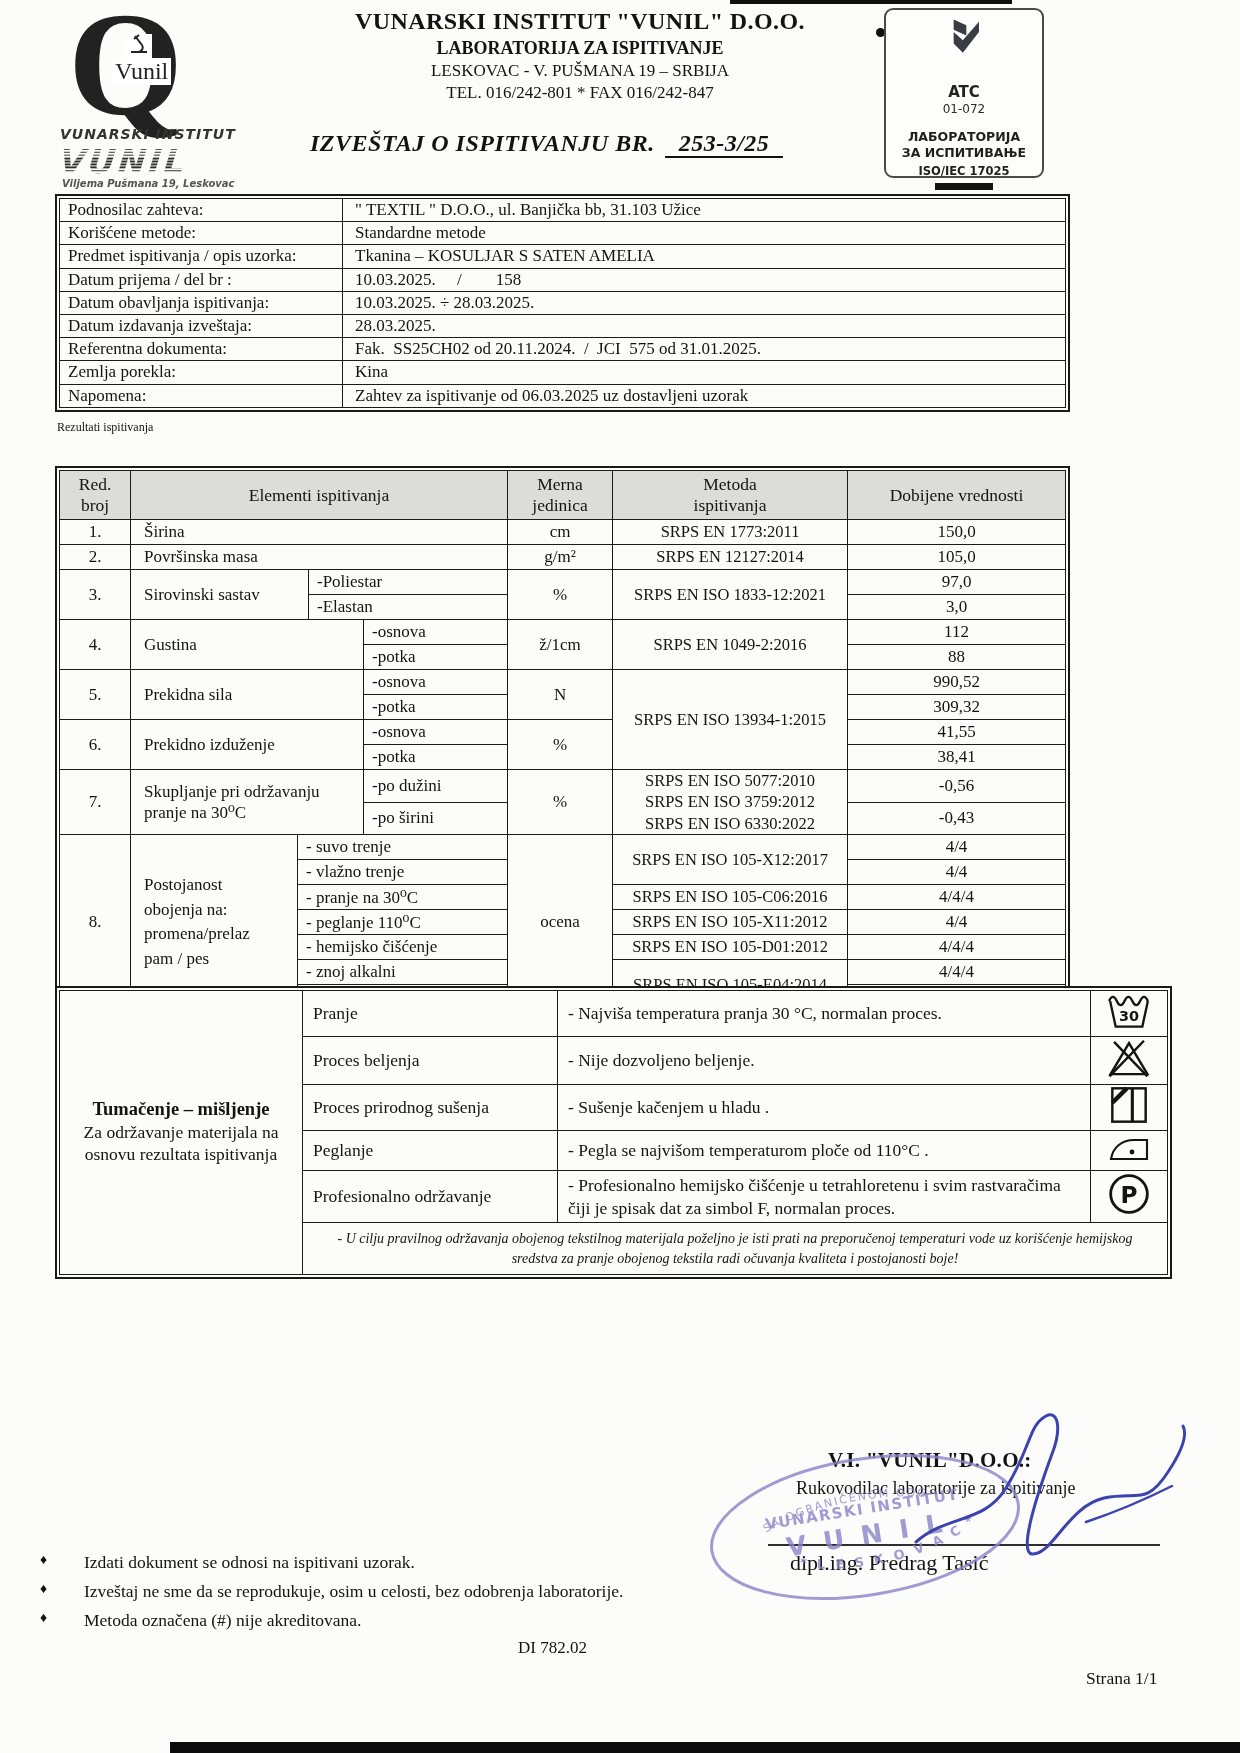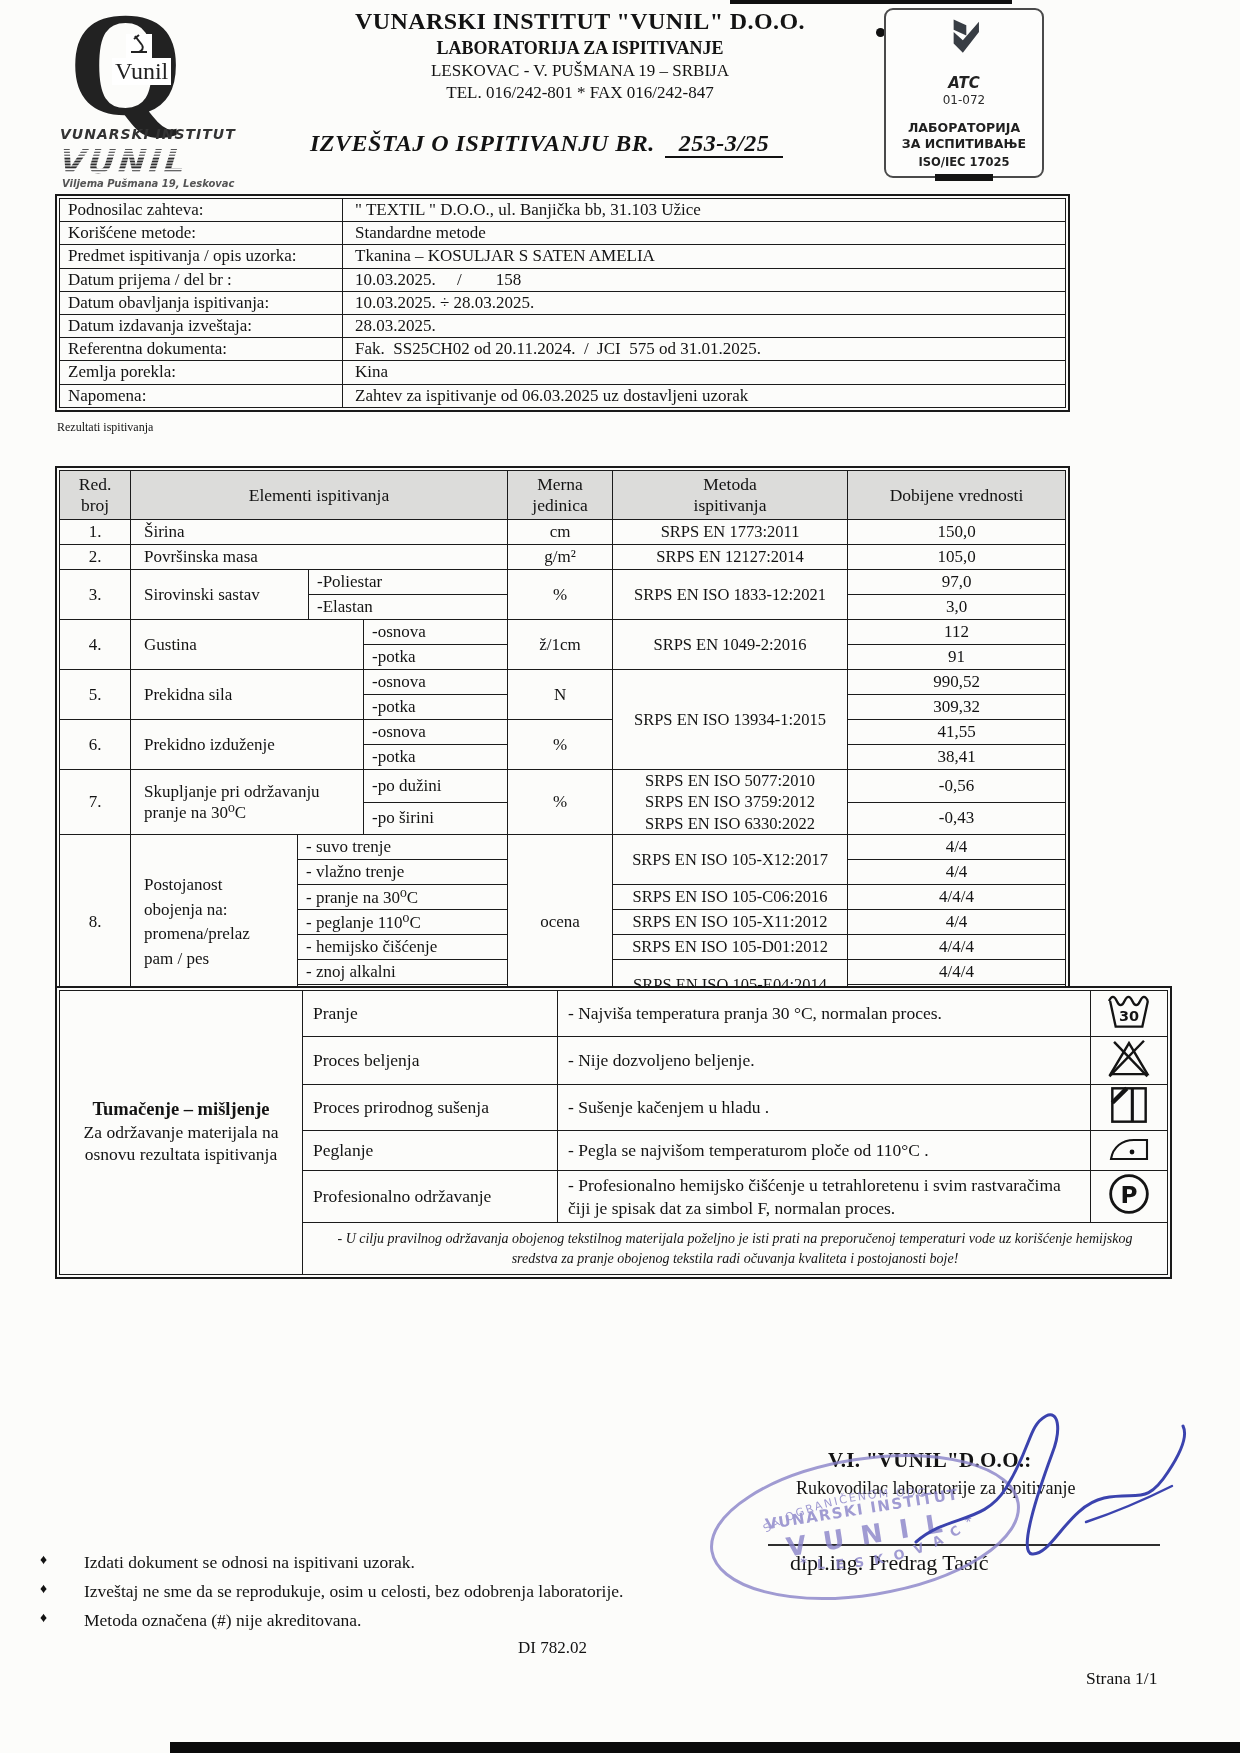--- a/index.html
+++ b/index.html
@@ -35,21 +35,21 @@
   .hc1{font-size:24px;font-weight:bold;letter-spacing:.4px;}
   .hc2{font-size:18px;font-weight:bold;margin-top:3px;}
   .hc3{font-size:17px;margin-top:2px;}
   .hc4{font-size:17px;margin-top:2px;}
   .report-title{left:310px;top:130px;font-size:24px;font-weight:bold;font-style:italic;letter-spacing:.5px;}
   .report-no{border-bottom:2.5px solid #111;padding:0 14px;margin-left:10px;}
 
   
   .atc{left:884px;top:8px;width:156px;height:166px;border:2px solid #4a4a4a;border-radius:9px;
        text-align:center;font-family:"DejaVu Sans",sans-serif;background:#fdfdfc;}
-  .atc-name{font-size:15px;font-weight:bold;color:#222;margin-top:10px;font-style:italic;}
+  .atc-name{font-size:15px;font-weight:bold;color:#222;margin-top:19px;}
   .atc-num{font-size:12px;color:#2b2b2b;margin-top:1px;}
   .atc-l1{font-size:12.5px;font-weight:bold;color:#1f1f1f;margin-top:13px;line-height:1.25;}
   .atc-l3{font-size:11.5px;font-weight:bold;color:#1f1f1f;margin-top:4px;}
   .atc-bar{width:58px;height:7px;background:#141414;margin:5px auto 0;}
 
   
   .wrap{border:2px solid #1a1a1a;padding:2px;background:#fcfcfa;}
   table{border-collapse:collapse;table-layout:fixed;background:#fcfcfa;}
   td,th{border:1.5px solid #1b1b1b;font-size:17px;padding:0 6px;overflow:hidden;}
 
@@ -259,21 +259,21 @@
         <tr>
           <td class="c" rowspan="2">4.</td>
           <td colspan="3" rowspan="2" class="l">Gustina</td>
           <td class="l sub">-osnova</td>
           <td class="c" rowspan="2">ž/1cm</td>
           <td class="m" rowspan="2">SRPS EN 1049-2:2016</td>
           <td class="c">112</td>
         </tr>
         <tr>
           <td class="l sub">-potka</td>
-          <td class="c">91</td>
+          <td class="c">88</td>
         </tr>
         <tr>
           <td class="c" rowspan="2">5.</td>
           <td colspan="3" rowspan="2" class="l">Prekidna sila</td>
           <td class="l sub">-osnova</td>
           <td class="c" rowspan="2">N</td>
           <td class="m" rowspan="4">SRPS EN ISO 13934-1:2015</td>
           <td class="c">990,52</td>
         </tr>
         <tr>

